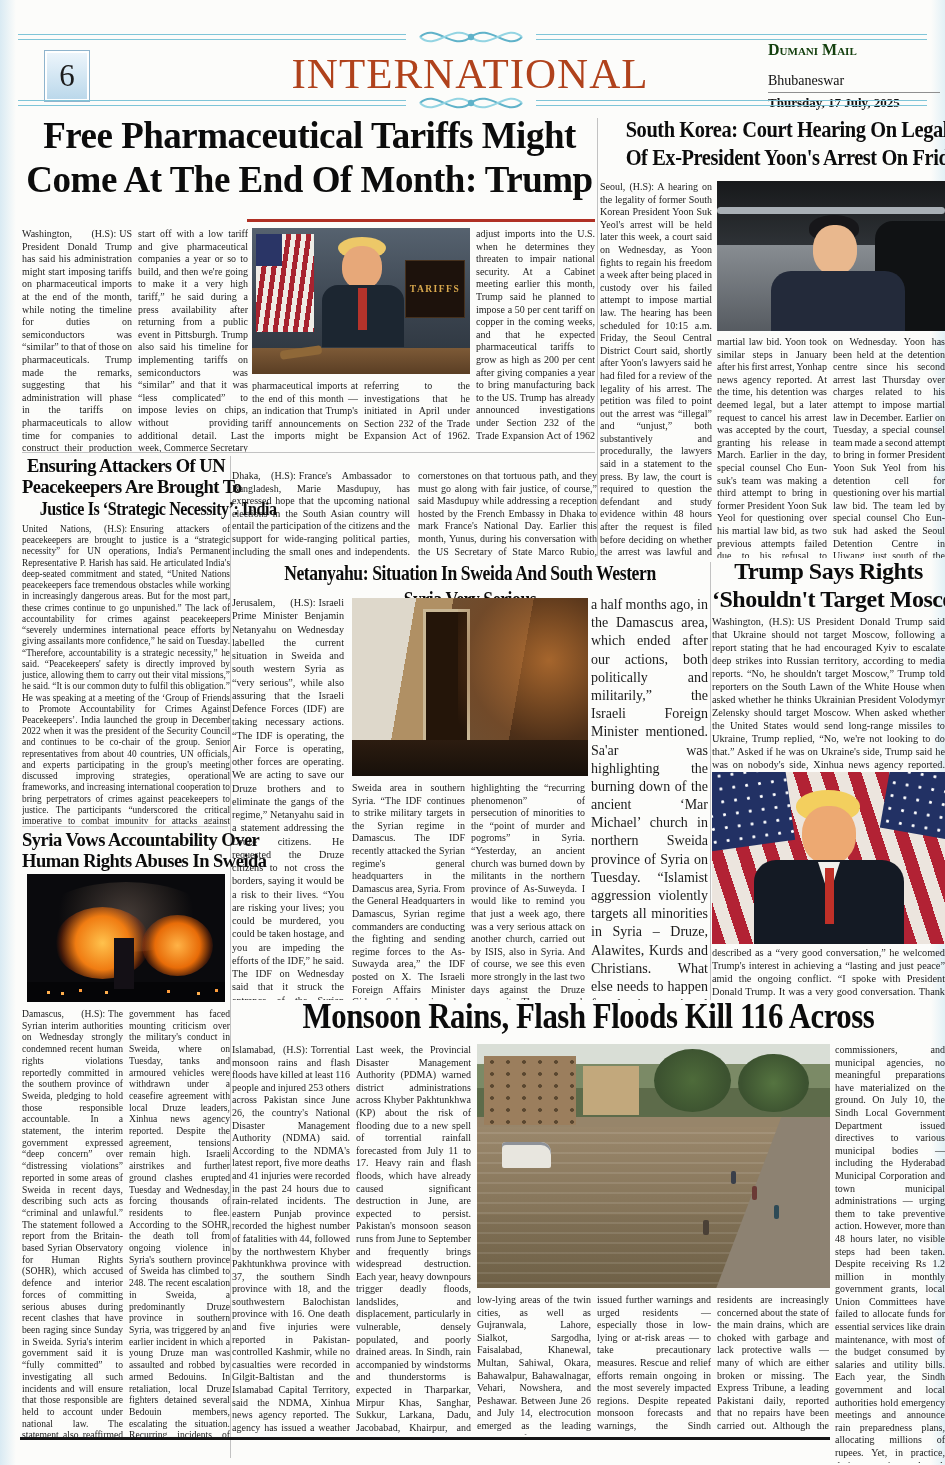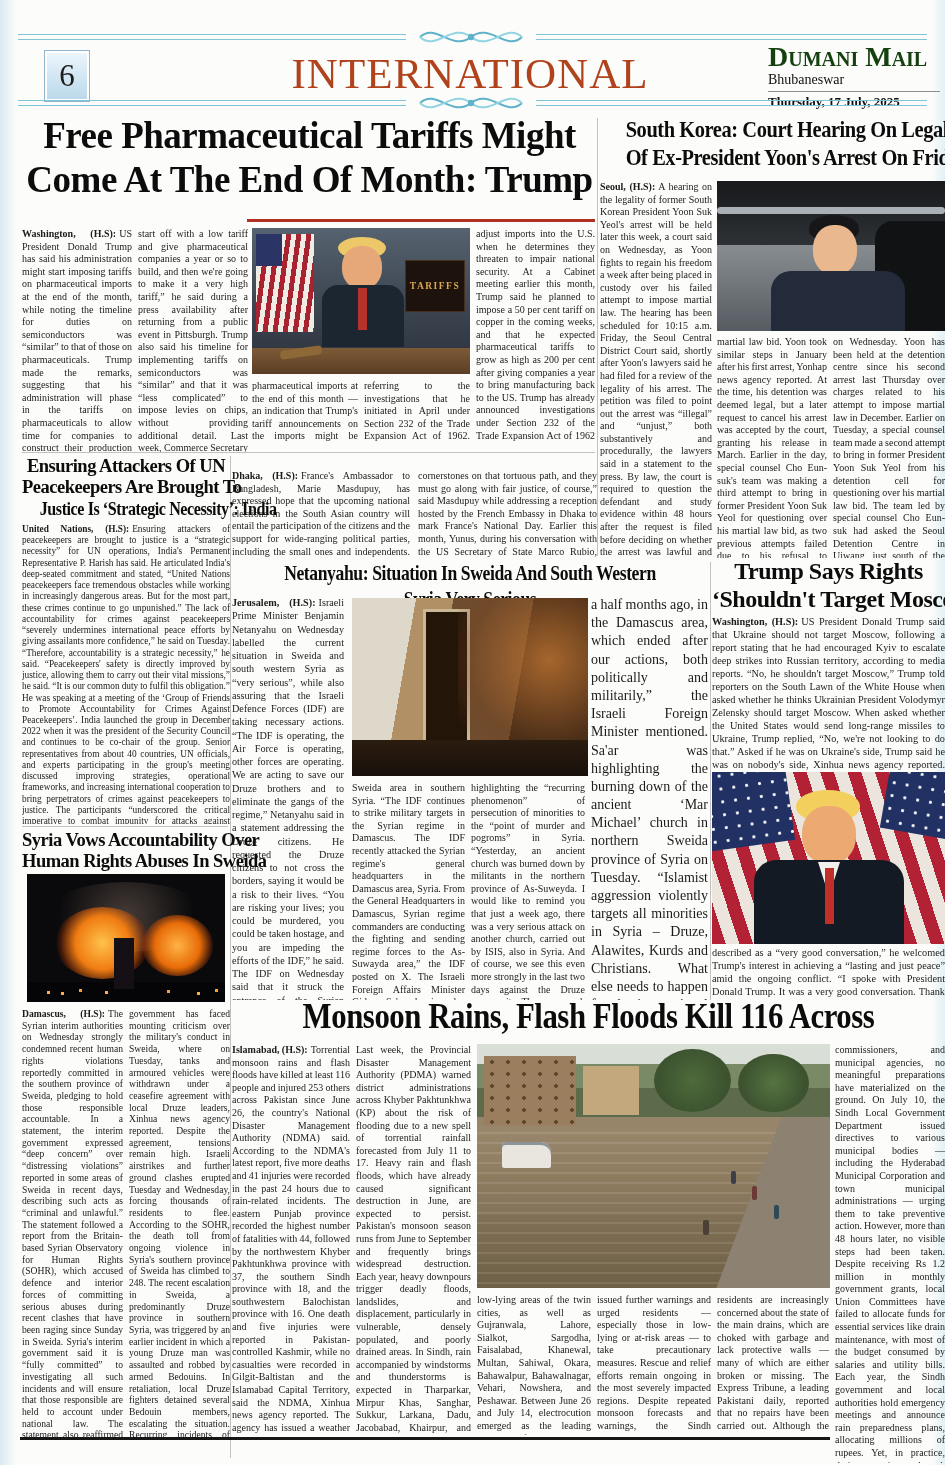--- a/index.html
+++ b/index.html
@@ -9,21 +9,21 @@
     linear-gradient(90deg,#d9eaf3 0,rgba(255,255,255,0) 16px),
     linear-gradient(270deg,#e2f0f6 0,rgba(255,255,255,0) 14px),
     #fcfcfa;}
   .s{position:absolute}
   .ph{position:absolute;overflow:hidden}
   .hl{position:absolute;font-weight:bold;color:#0c0c0c;text-align:center;line-height:1.18;letter-spacing:-0.5px}
   .hl .ln{white-space:nowrap}
   .cond{display:inline-block;transform:scaleX(0.87)}
   .col{position:absolute;font-size:10px;line-height:1.26;text-align:justify;color:#1b1b1b;overflow:hidden;word-spacing:-0.4px}
   .wide{font-size:10.3px}
-  .dl{font-weight:bold;margin-right:3px}
+  .dl{font-weight:normal;margin-right:3px}
   .rule{position:absolute;background:#c2c2c2}
   .dbl{position:absolute;height:6px;border-top:1.5px solid #7fc5d8;border-bottom:1.5px solid #7fc5d8}
   .orn{position:absolute;background:#fcfcfa;padding:0 6px}
   .redrule{position:absolute;background:#b03024}
   .blackrule{position:absolute;background:#161616}
 </style>
 </head>
 <body>
 
 <div class="page">
@@ -37,22 +37,22 @@
     </svg>
   </div>
 
   <div class="s" style="left:44px;top:50px;width:46px;height:52px;background:linear-gradient(180deg,#eef6fc,#b9d7ea);border:1px solid #8fb4cd;box-shadow:inset 0 0 0 2px #fff;display:flex;align-items:center;justify-content:center">
     <span style="font-size:31px;color:#1c1c1c">6</span>
   </div>
 
   <div class="s" style="left:180px;top:52px;width:580px;text-align:center;font-size:43px;color:#b0421c;letter-spacing:1px;line-height:1">INTERNATIONAL</div>
 
   <div class="s" style="left:768px;top:42px;width:172px">
-    <div style="font-variant:small-caps;font-weight:bold;font-size:28px;color:#15400f;line-height:1.05">Dumani Mail</div>
-    <div style="font-size:14px;color:#101010;margin-top:1px">Bhubaneswar</div>
+    <div style="font-variant:small-caps;font-weight:bold;font-size:16px;color:#15400f;line-height:1.05">Dumani Mail</div>
+    <div style="font-size:14px;color:#101010;margin-top:14px">Bhubaneswar</div>
     <div style="height:1px;background:#8f8f8f;margin:3px 0 2px"></div>
     <div style="font-size:13px;font-weight:bold;color:#101010">Thursday, 17 July, 2025</div>
   </div>
 
   <div class="dbl" style="left:18px;top:100px;width:909px"></div>
   <div class="orn" style="left:406px;top:94px">
     <svg width="118" height="18" viewBox="0 0 118 18">
       <path d="M8 9 C 24 -6, 40 24, 59 9 C 78 -6, 94 24, 110 9" stroke="#5fb2c9" fill="none" stroke-width="2"></path>
       <path d="M8 9 C 24 24, 40 -6, 59 9 C 78 24, 94 -6, 110 9" stroke="#93d4e2" fill="none" stroke-width="2"></path>
       <circle cx="59" cy="9" r="3.2" fill="#5fb2c9"></circle>
@@ -72,21 +72,21 @@
     <span>start off with a low tariff and give pharmaceutical companies a year or so to build, and then we're going to make it a very high tariff,” he said during a press availability after returning from a public event in Pittsburgh. Trump also said his timeline for implementing tariffs on semiconductors was “similar” and that it was “less complicated” to impose levies on chips, without providing additional detail. Last week, Commerce Secretary Howard Lutnick said that the Trump administration will complete its national security probes into semiconductor and</span>
   </div>
 
   <div class="ph" style="left:252px;top:228px;width:218px;height:146px;background:linear-gradient(180deg,#56626f,#39424d 60%,#2b333c)">
     <div class="s" style="left:4px;top:6px;width:58px;height:98px;background:repeating-linear-gradient(98deg,#a8232f 0 5px,#efece6 5px 10px)"></div>
     <div class="s" style="left:4px;top:6px;width:26px;height:32px;background:#2a3566"></div>
     <div class="s" style="left:86px;top:9px;width:48px;height:22px;border-radius:50%;background:#edc868"></div>
     <div class="s" style="left:90px;top:18px;width:40px;height:43px;border-radius:46%;background:#e7a879"></div>
     <div class="s" style="left:70px;top:57px;width:82px;height:62px;border-radius:16px 16px 0 0;background:#1c2631"></div>
     <div class="s" style="left:106px;top:60px;width:9px;height:42px;background:#b5332b"></div>
-    <div class="s" style="right:5px;top:32px;width:60px;height:52px;background:#1d120c;border:1px solid #45301d;display:flex;align-items:center;justify-content:center">
+    <div class="s" style="right:5px;top:32px;width:60px;height:58px;background:#1d120c;border:1px solid #45301d;display:flex;align-items:center;justify-content:center">
       <span style="color:#d9a94e;font-size:9.5px;font-weight:bold;letter-spacing:1.5px">TARIFFS</span>
     </div>
     <div class="s" style="left:0;bottom:0;width:100%;height:26px;background:linear-gradient(#7d5a37,#5a3e24)"></div>
     <div class="s" style="left:28px;bottom:17px;width:42px;height:9px;background:#8f6838;border-radius:4px;transform:rotate(-8deg)"></div>
   </div>
 
   <div class="col" style="left:252px;top:380px;width:106px;height:62px">
     <span>pharmaceutical imports at the end of this month — an indication that Trump's tariff announcements on the imports might be approaching. Lutnick was</span>
   </div>
   <div class="col" style="left:364px;top:380px;width:106px;height:62px">

